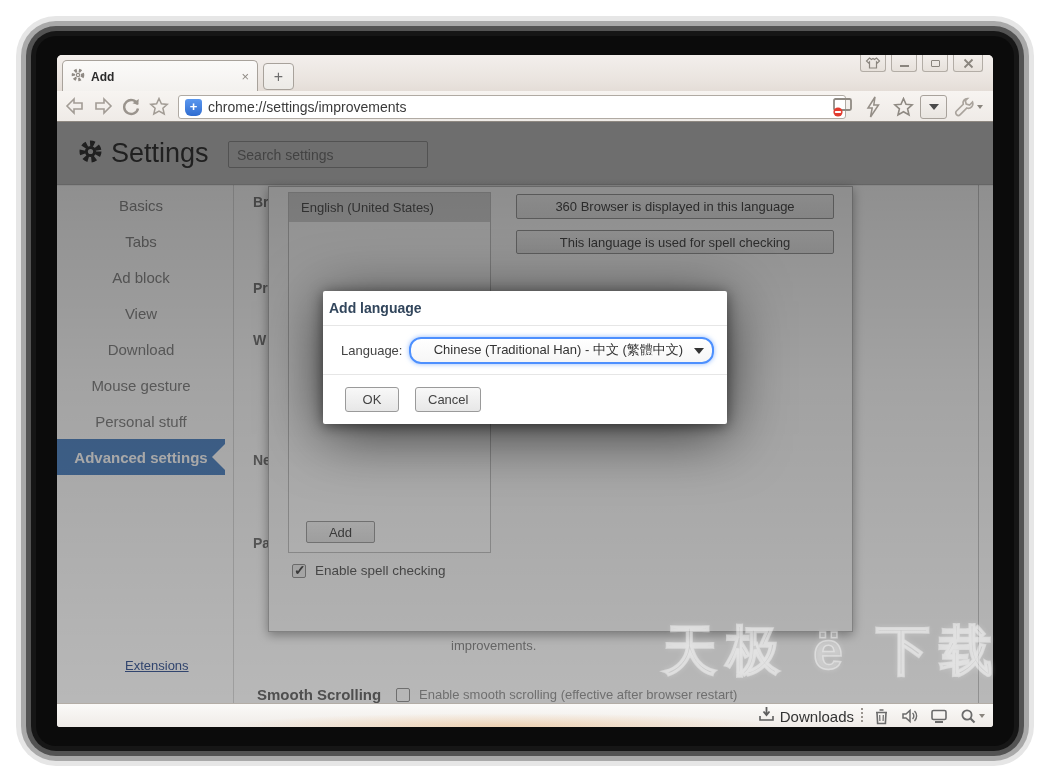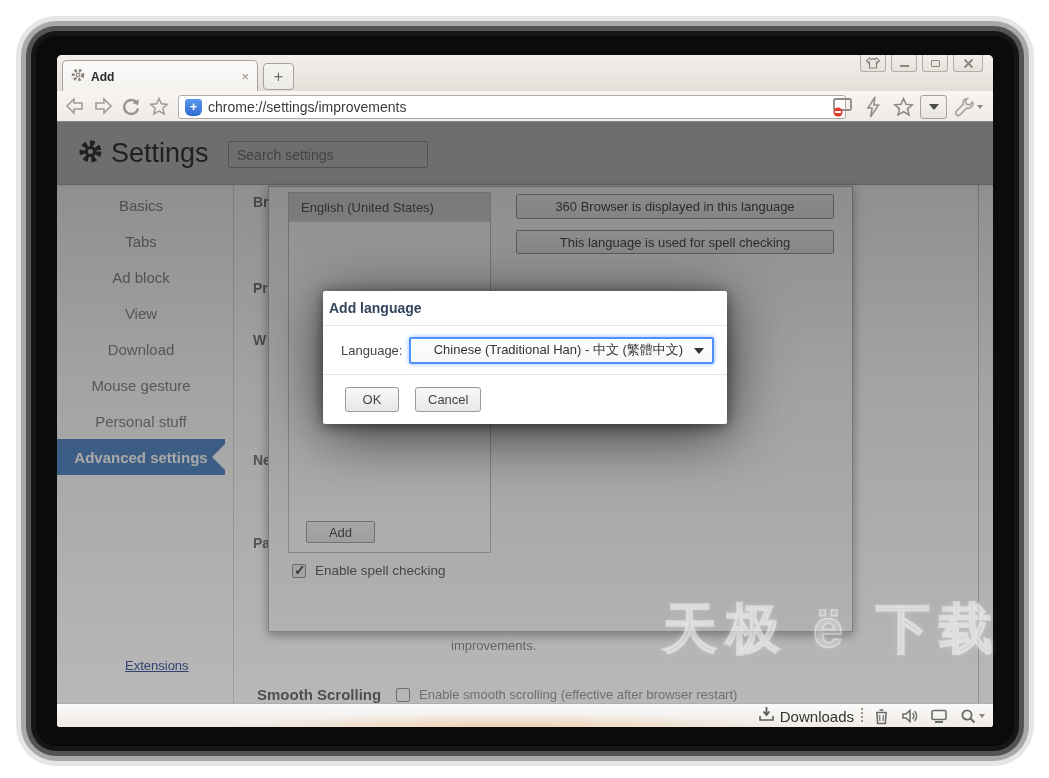--- a/index.html
+++ b/index.html
@@ -94,21 +94,21 @@
           background:linear-gradient(180deg, rgba(0,0,0,.57) 0px, rgba(0,0,0,.57) 62px, rgba(0,0,0,.44) 64px,
                      rgba(0,0,0,.36) 45%, rgba(0,0,0,.28) 100%); }
 
   
   .dialog { position:absolute; left:266px; top:169px; width:404px; height:133px; background:#fff; border-radius:2px;
             box-shadow:0 10px 60px rgba(0,0,0,.65), 0 2px 14px rgba(0,0,0,.5); z-index:30; }
   .dlg-title { height:35px; border-bottom:1px solid #e6e6e6; display:flex; align-items:center; padding-left:6px;
                font-size:14px; font-weight:bold; color:#32465c; }
   .dlg-body { height:48px; display:flex; align-items:center; padding-left:18px; }
   .dlg-label { font-size:13px; color:#444; margin-right:7px; }
-  .dlg-select { width:305px; height:27px; border:2px solid #4d90fe; border-radius:2px; background:linear-gradient(180deg,#fff,#f6f6f6);
+  .dlg-select { width:305px; height:27px; border:2px solid #4d90fe; border-radius:12px; background:linear-gradient(180deg,#fff,#f6f6f6);
                 box-shadow:0 0 5px rgba(77,144,254,.6); display:flex; align-items:center; justify-content:center;
                 font-size:13px; color:#333; position:relative; padding-right:7px; }
   .dlg-select .tri-down { position:absolute; right:8px; top:9px; border-top-color:#333; }
   .dlg-footer { height:49px; border-top:1px solid #e6e6e6; display:flex; align-items:center; padding-left:22px; gap:16px; }
   .dlg-btn { min-width:54px; height:25px; padding:0 12px; background:linear-gradient(180deg,#f8f8f8,#e7e7e7);
              border:1px solid #9a9a9a; border-radius:3px; font-size:13px; color:#444;
              display:flex; align-items:center; justify-content:center; }
 
   
   .statusbar { position:absolute; left:0; top:648px; width:100%; height:24px; border-top:1px solid #b3ada6;
@@ -118,21 +118,21 @@
   .status-right { position:absolute; right:6px; top:0; height:24px; display:flex; align-items:center; gap:7px; }
   .downloads { display:flex; align-items:center; gap:5px; }
   .dl-label { font-size:15px; color:#333; }
   .dot-sep { width:2px; height:16px; background-image:repeating-linear-gradient(180deg,#9a948e 0 2px,transparent 2px 4px); }
   .sic { display:flex; align-items:center; justify-content:center; width:22px; height:20px; }
 
   
   .watermark { position:absolute; z-index:40; pointer-events:none; color:rgba(255,255,255,.14);
                -webkit-text-stroke:1.5px rgba(255,255,255,.42); text-shadow:0 0 6px rgba(255,255,255,.28);
                font-weight:bold; white-space:nowrap; }
-  .wm1 { left:663px; top:593px; font-size:54px; letter-spacing:9px; }
+  .wm1 { left:663px; top:615px; font-size:54px; letter-spacing:9px; }
   .wm2 { left:662px; top:668px; font-size:23px; letter-spacing:5px; }
 </style>
 </head>
 <body>
 
 <div class="stage">
   <div class="frame"></div>
 
   <div class="window">
 

